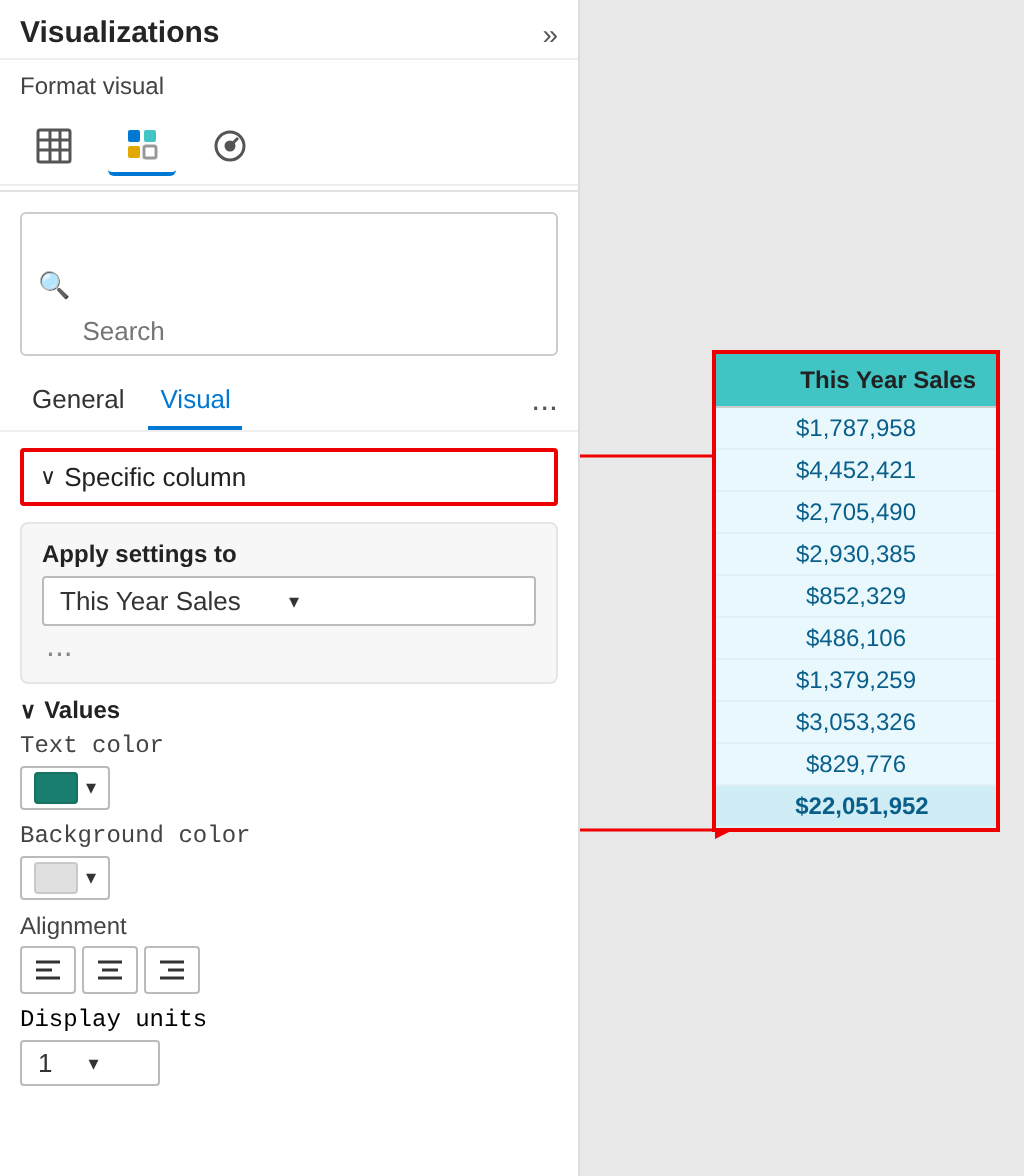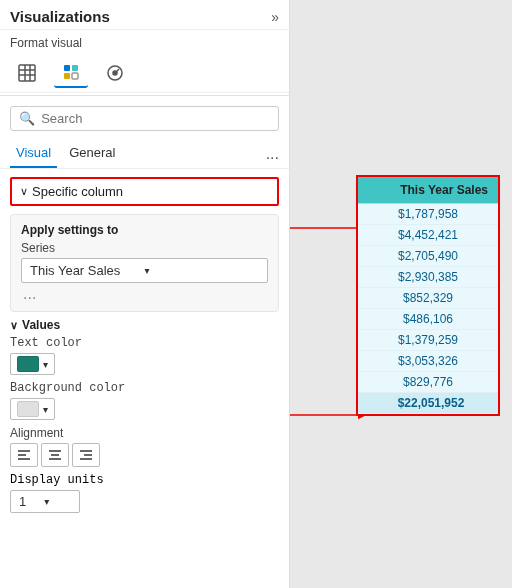--- a/index.html
+++ b/index.html
@@ -88,20 +88,21 @@
       padding: 4px 8px;
       background: #fff;
     }
     .search-bar input {
       border: none;
       outline: none;
       font-size: 13px;
       color: #555;
       width: 100%;
       background: transparent;
+      margin-top: 47px;
     }
     .search-icon-span {
       color: #888;
       margin-right: 6px;
       font-size: 13px;
     }
 
     .visual-general-tabs {
       display: flex;
       align-items: center;
@@ -383,35 +384,34 @@
   </div>
 
   <div style="height:1px; background:#e0e0e0; margin: 2px 0;"></div>
 
   <div class="search-bar">
     <span class="search-icon-span">🔍</span>
     <input type="text" placeholder="Search" style="">
   </div>
 
   <div class="visual-general-tabs">
+    <button class="tab-btn">General</button>
     <button class="tab-btn active">Visual</button>
-    <button class="tab-btn">General</button>
     <span class="tab-more">...</span>
   </div>
 
   <div class="specific-column-section">
     <div class="specific-column-header">
       <span class="chevron-icon">∨</span>
       <span>Specific column</span>
     </div>
   </div>
 
   <div class="apply-settings-box">
     <div class="apply-settings-label">Apply settings to</div>
-    <div class="series-label">Series</div>
     <div class="series-dropdown-wrap">
       <span>This Year Sales</span>
       <span class="dd-chevron">▾</span>
     </div>
     <div class="dots-label">...</div>
   </div>
 
   <div class="values-section">
     <div class="values-header">
       <span class="chevron-icon">∨</span>

